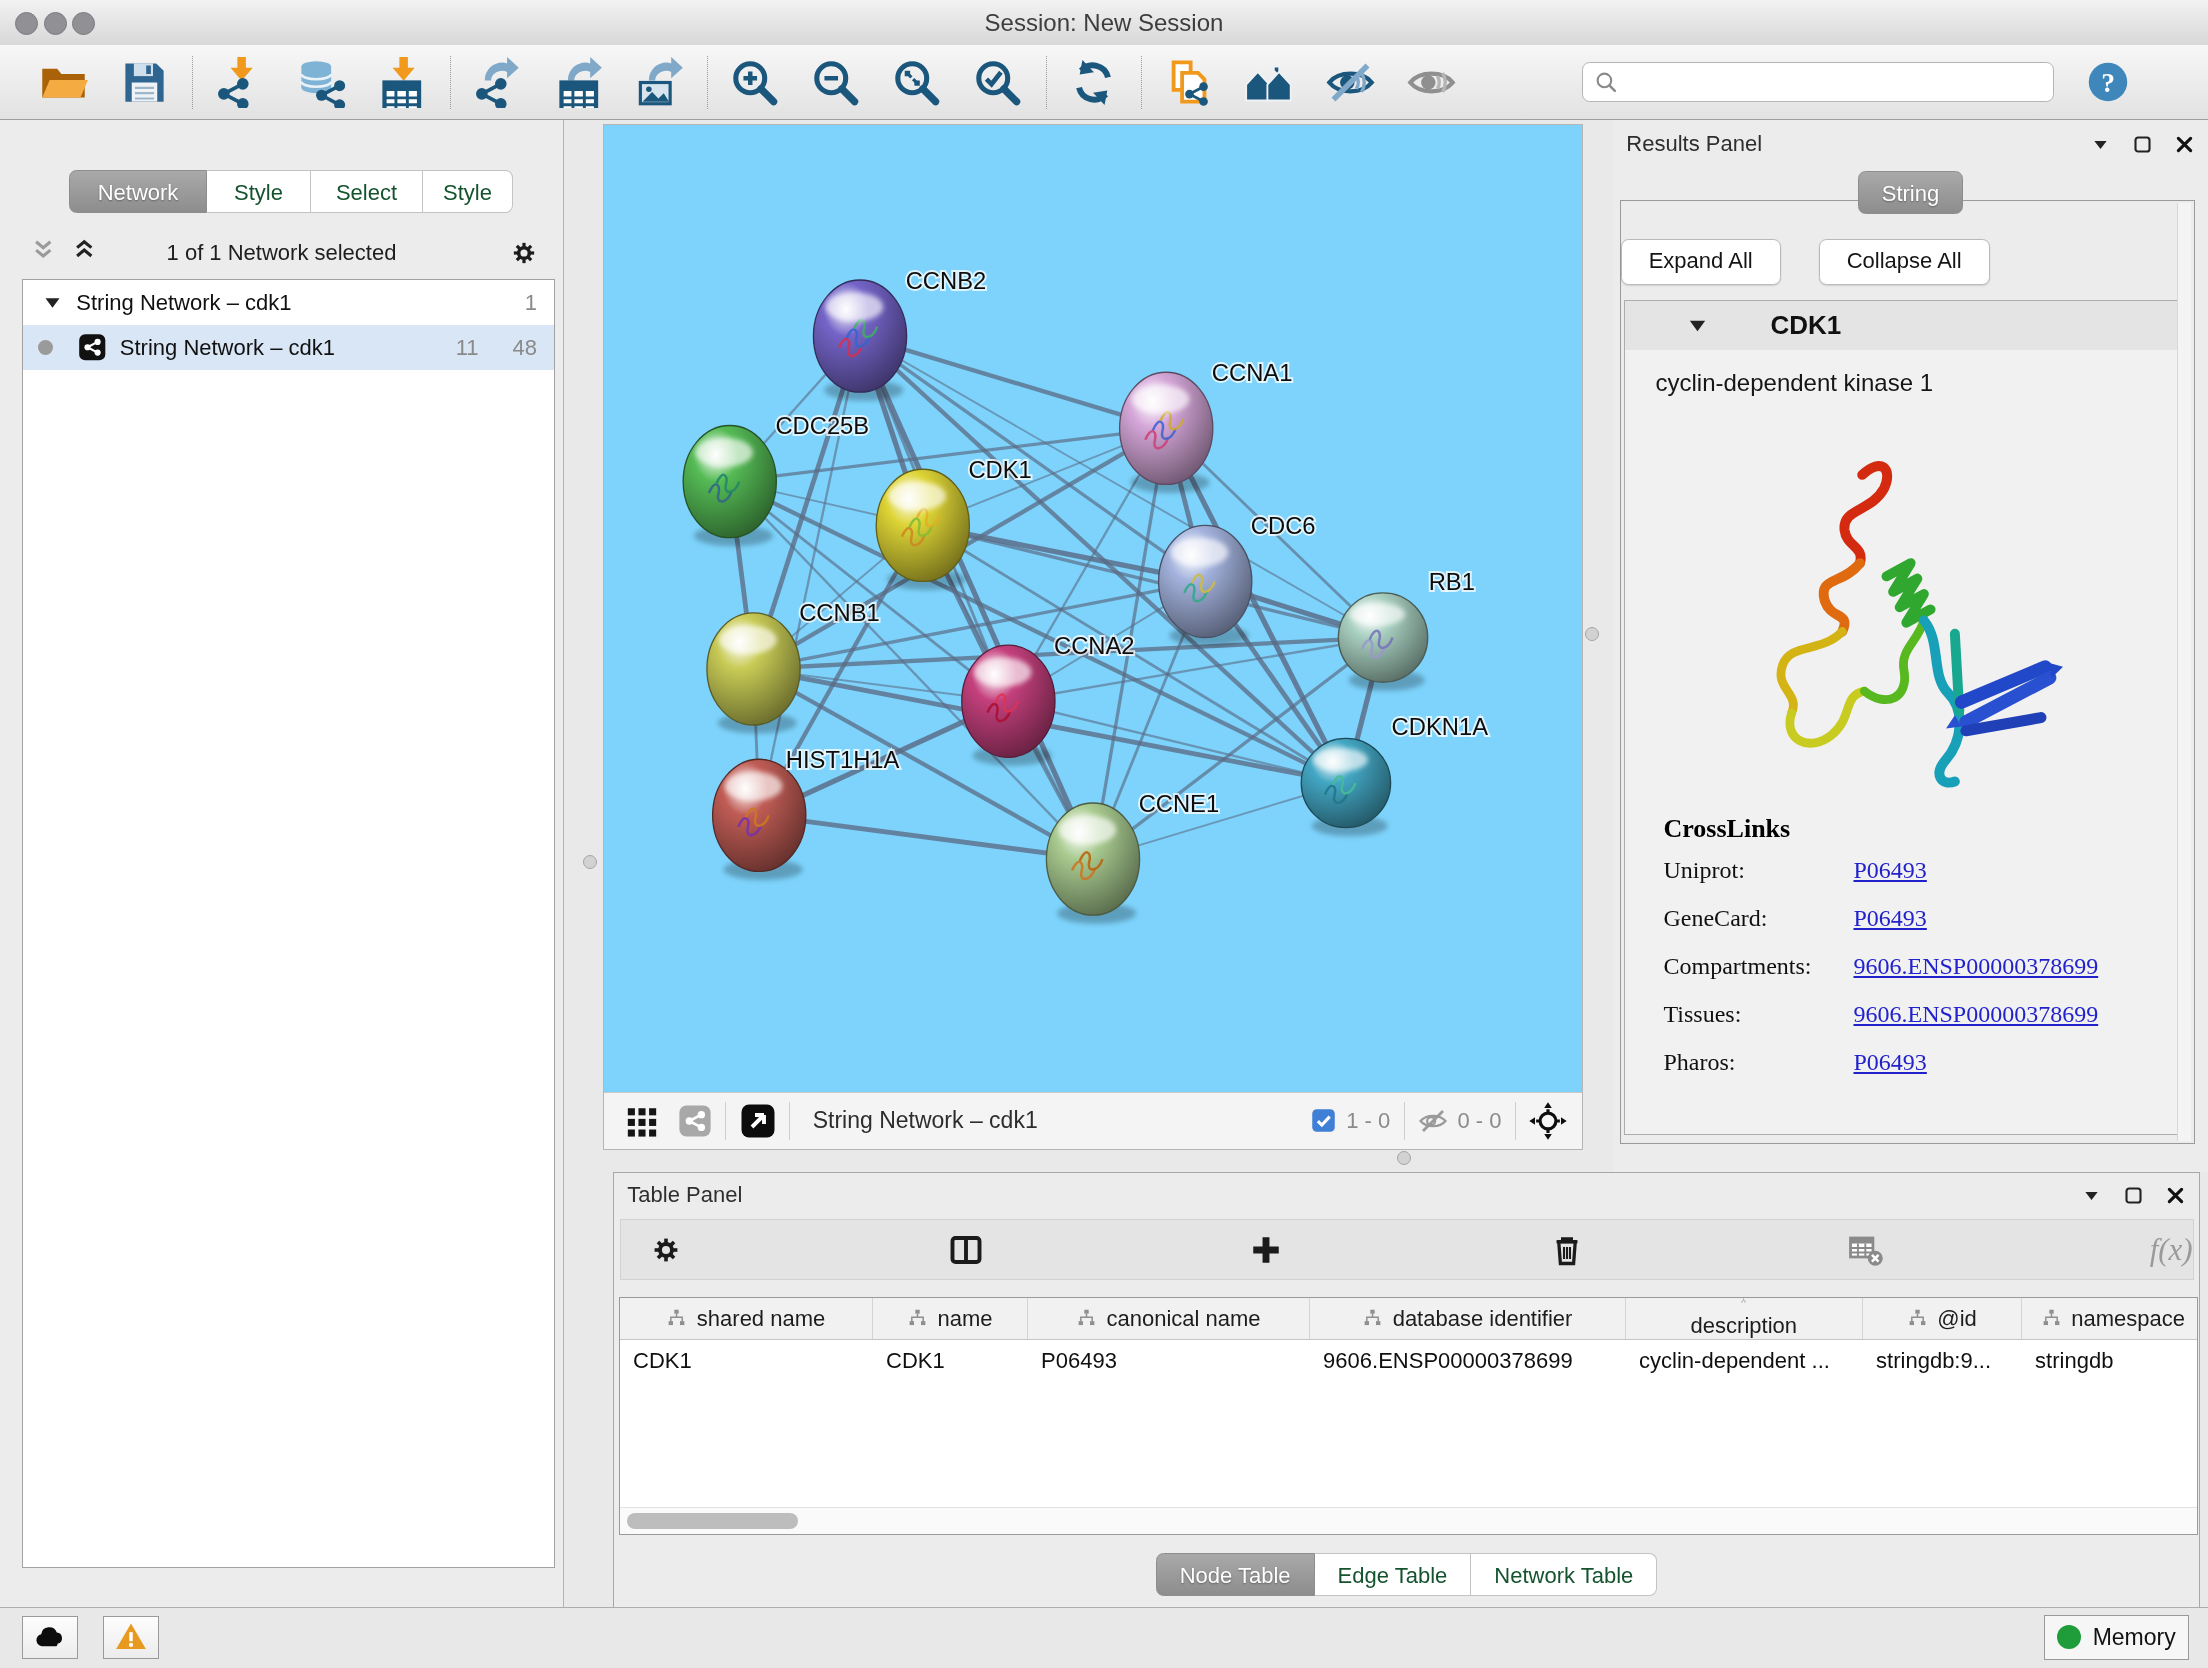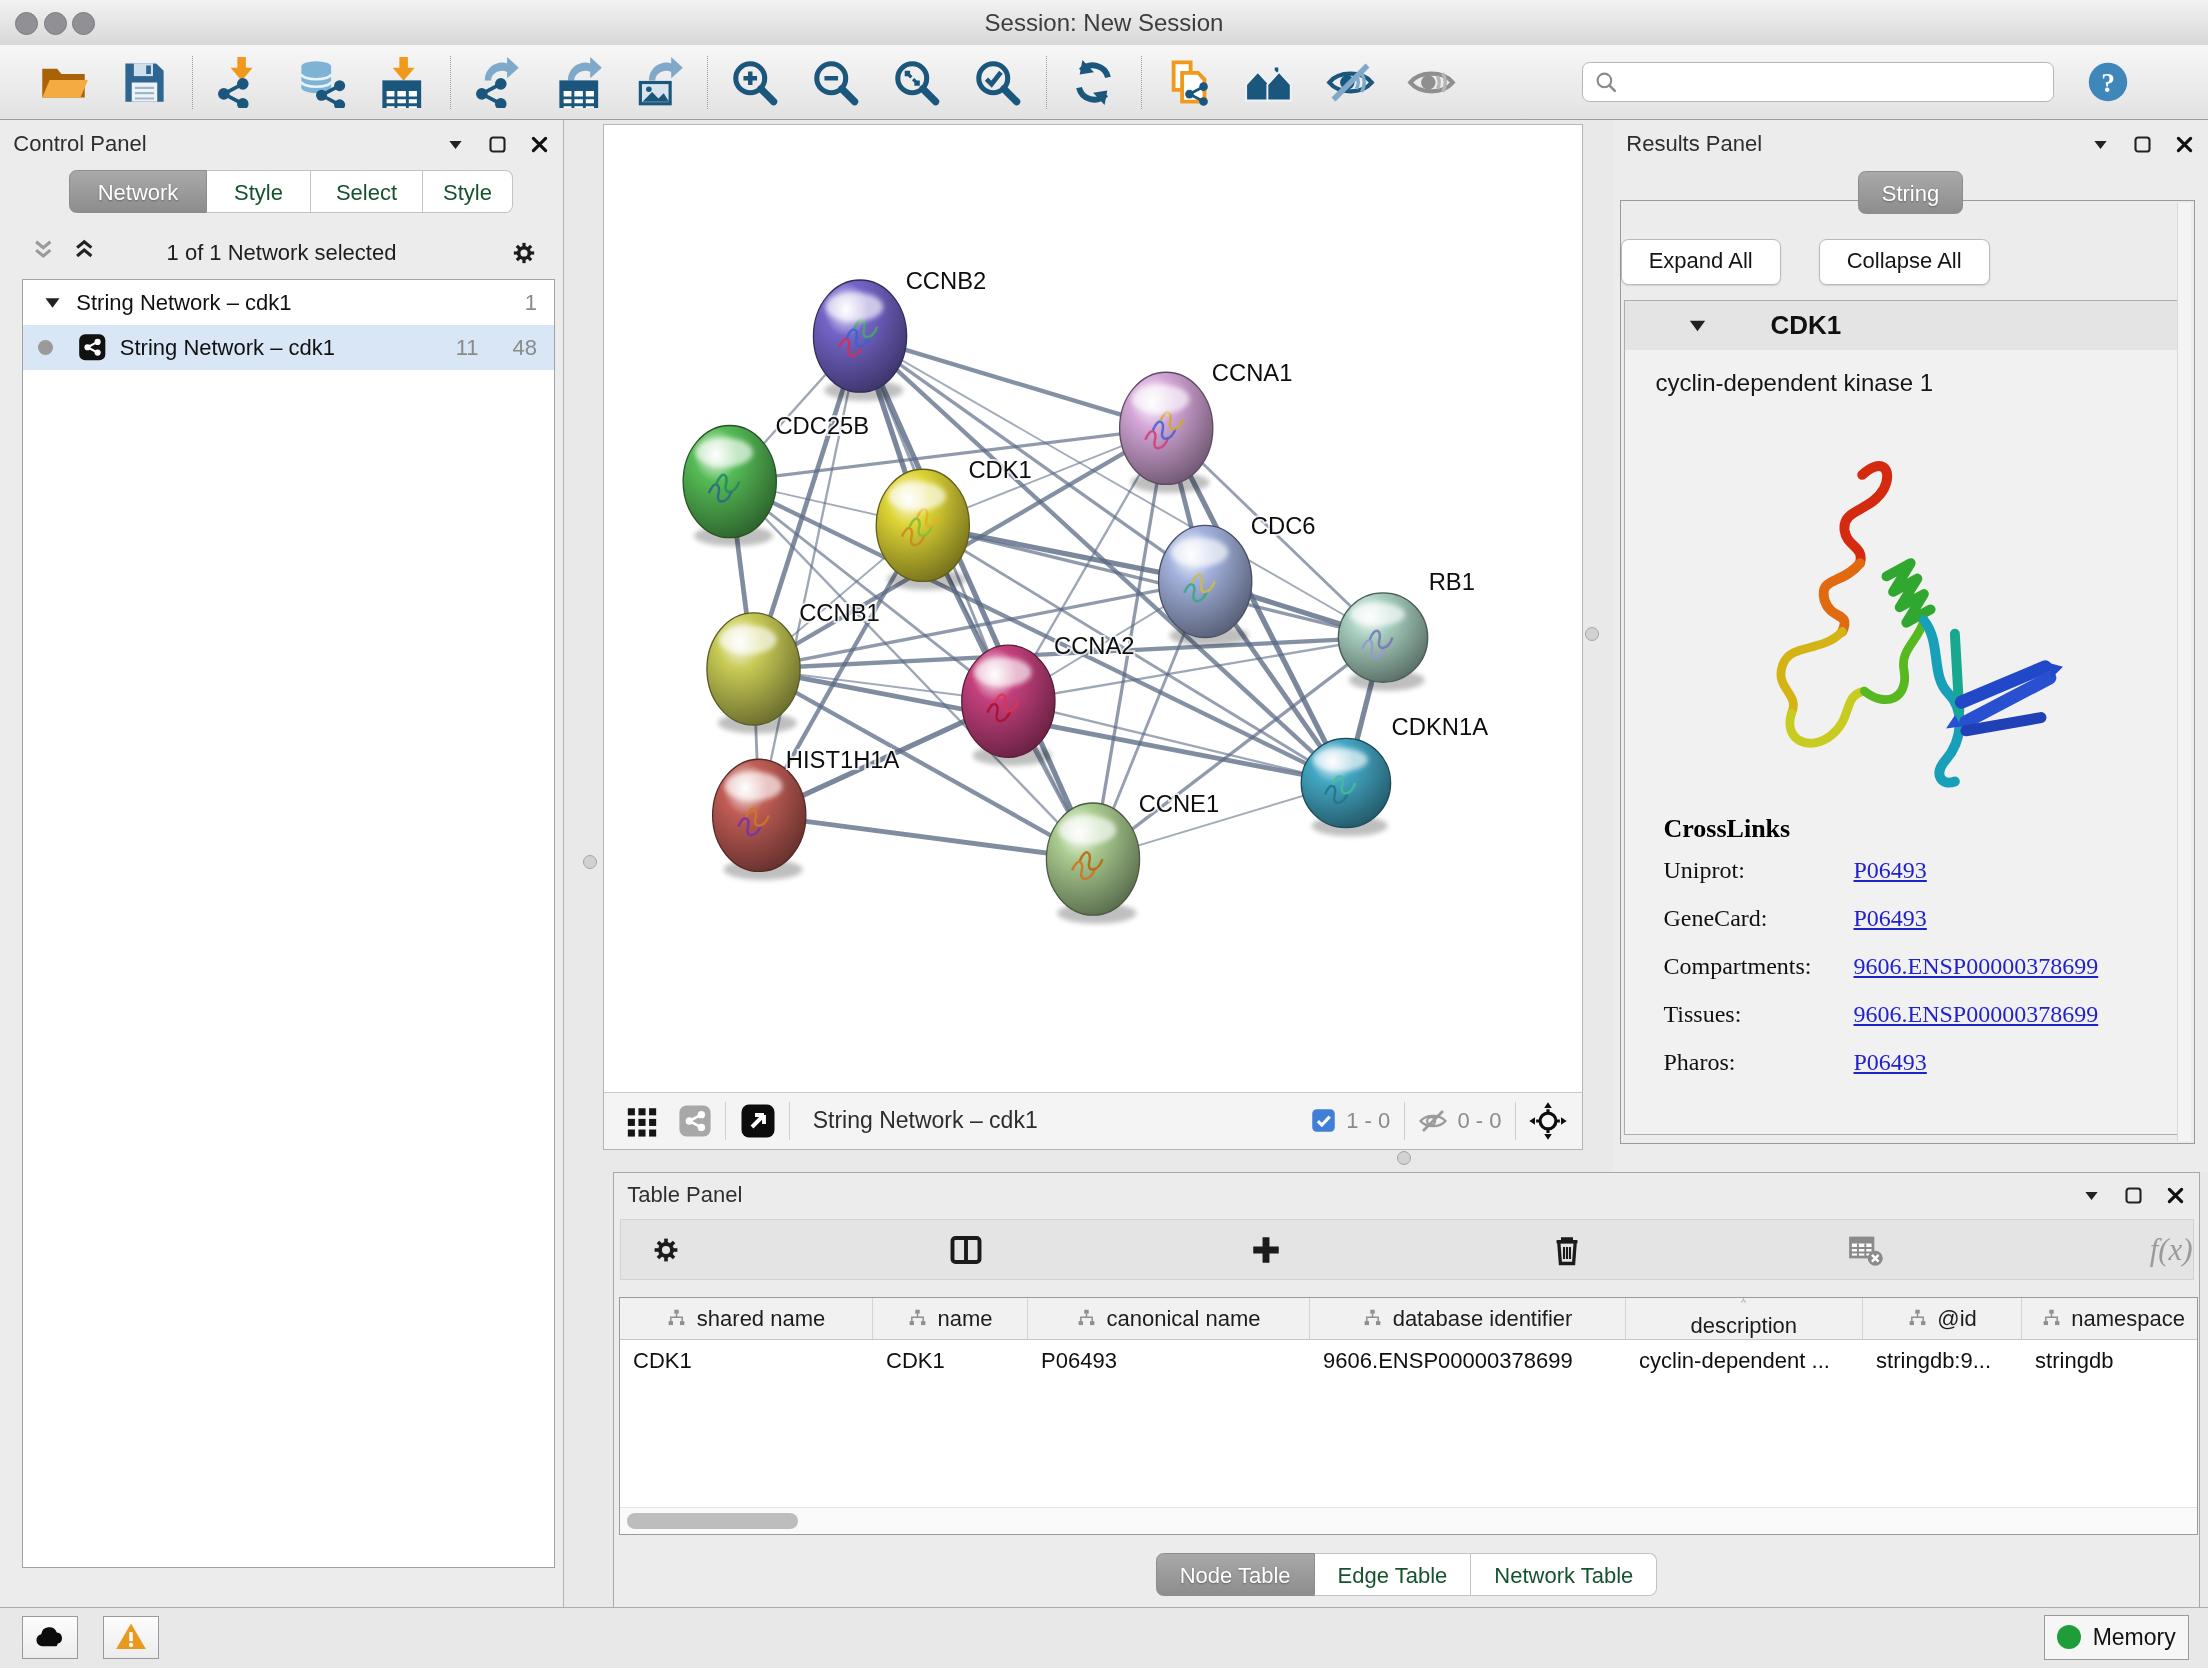--- a/index.html
+++ b/index.html
@@ -45,21 +45,21 @@
   #cp-sub{position:absolute;left:0;top:106px;width:563px;height:53px;display:flex;align-items:center;}
   #cp-sub .status{position:absolute;left:0;width:100%;text-align:center;font-size:22px;color:#1e1e1e;}
   #cp-chevrons{margin-left:28.5px;display:flex;gap:13.3px;z-index:2;}
   #cp-gear{margin-left:auto;margin-right:23px;z-index:2;display:flex;}
   #cp-tree{position:absolute;left:22px;top:159px;width:533px;height:1289px;background:#fff;
     border:1px solid #a2a2a2;box-sizing:border-box;}
   .tree-row{height:45px;display:flex;align-items:center;font-size:22px;color:#111;}
   .tree-row.selected{background:#d9e6f6;}
   .tree-row .cnt{color:#8a8a8a;margin-left:auto;display:flex;gap:34px;padding-right:17px;}
   
-  #network-view{left:603px;top:3.8px;width:978px;height:1024px;background:#ffffff;
+  #network-view{left:603px;top:3.8px;width:978px;height:1024px;background:#7dd3fc;
     border:1px solid #b5b5b5;box-sizing:content-box;}
   #graph{position:absolute;left:0;top:0;}
   #nv-bar{position:absolute;left:0;bottom:0;width:978px;height:56px;background:#f4f4f4;
     border-top:1px solid #c9c9c9;display:flex;align-items:center;}
   .nv-sep{width:0;height:38px;border-left:1px solid #cfcfcf;margin:0 13.3px;}
   #nv-title{font-size:23px;color:#2d2d2d;margin-left:9.5px;}
   .nv-count{font-size:22px;color:#8a8a8a;margin-left:9.5px;}
   
   #results-panel{left:1613px;top:0;width:595px;height:1052px;background:#ececec;}
   #string-tab-wrap{position:absolute;left:0;top:51px;width:595px;display:flex;justify-content:center;z-index:3;}
@@ -295,40 +295,20 @@
       <svg width="44" height="44" viewBox="0 0 24 24">
         <circle cx="12" cy="12" r="10.5" fill="#3f86ba"></circle>
         <text x="12" y="17.2" font-size="15" font-weight="bold" text-anchor="middle" fill="#fff" font-family="Liberation Serif,serif">?</text>
       </svg>
     </span>
 </div>
 
 <div id="main" class="abs">
 
   <div id="control-panel" class="abs">
-    <div class="panel-head">
-      <span class="panel-title">Control Panel</span>
-      <span class="ph-icons">
-        <span>
-            <svg width="21" height="21" viewBox="0 0 24 24">
-              <path d="M5,8 h14 l-7,9 z" fill="#222"></path>
-            </svg>
-          </span>
-        <span>
-            <svg width="21" height="21" viewBox="0 0 24 24">
-              <rect x="4" y="4" width="16" height="16" rx="3" fill="none" stroke="#222" stroke-width="2.4"></rect>
-            </svg>
-          </span>
-        <span>
-            <svg width="21" height="21" viewBox="0 0 24 24">
-              <path d="M5,5 L19,19 M19,5 L5,19" stroke="#111" stroke-width="3.6" stroke-linecap="round"></path>
-            </svg>
-          </span>
-      </span>
-    </div>
     <div id="cp-tabs" class="tabbar">
         <span class="tab active" style="width: 138px; padding: 0px;">Network</span>
         <span class="tab" style="width: 104px; padding: 0px;">Style</span>
         <span class="tab" style="width: 112px; padding: 0px;">Select</span>
         <span class="tab" style="width: 90px; padding: 0px;">Style</span>
       </div>
     <div id="cp-sub">
       <span class="status">1 of 1 Network selected</span>
       <span id="cp-chevrons">
         <span><svg width="28.5" height="28.5" viewBox="0 0 24 24">

